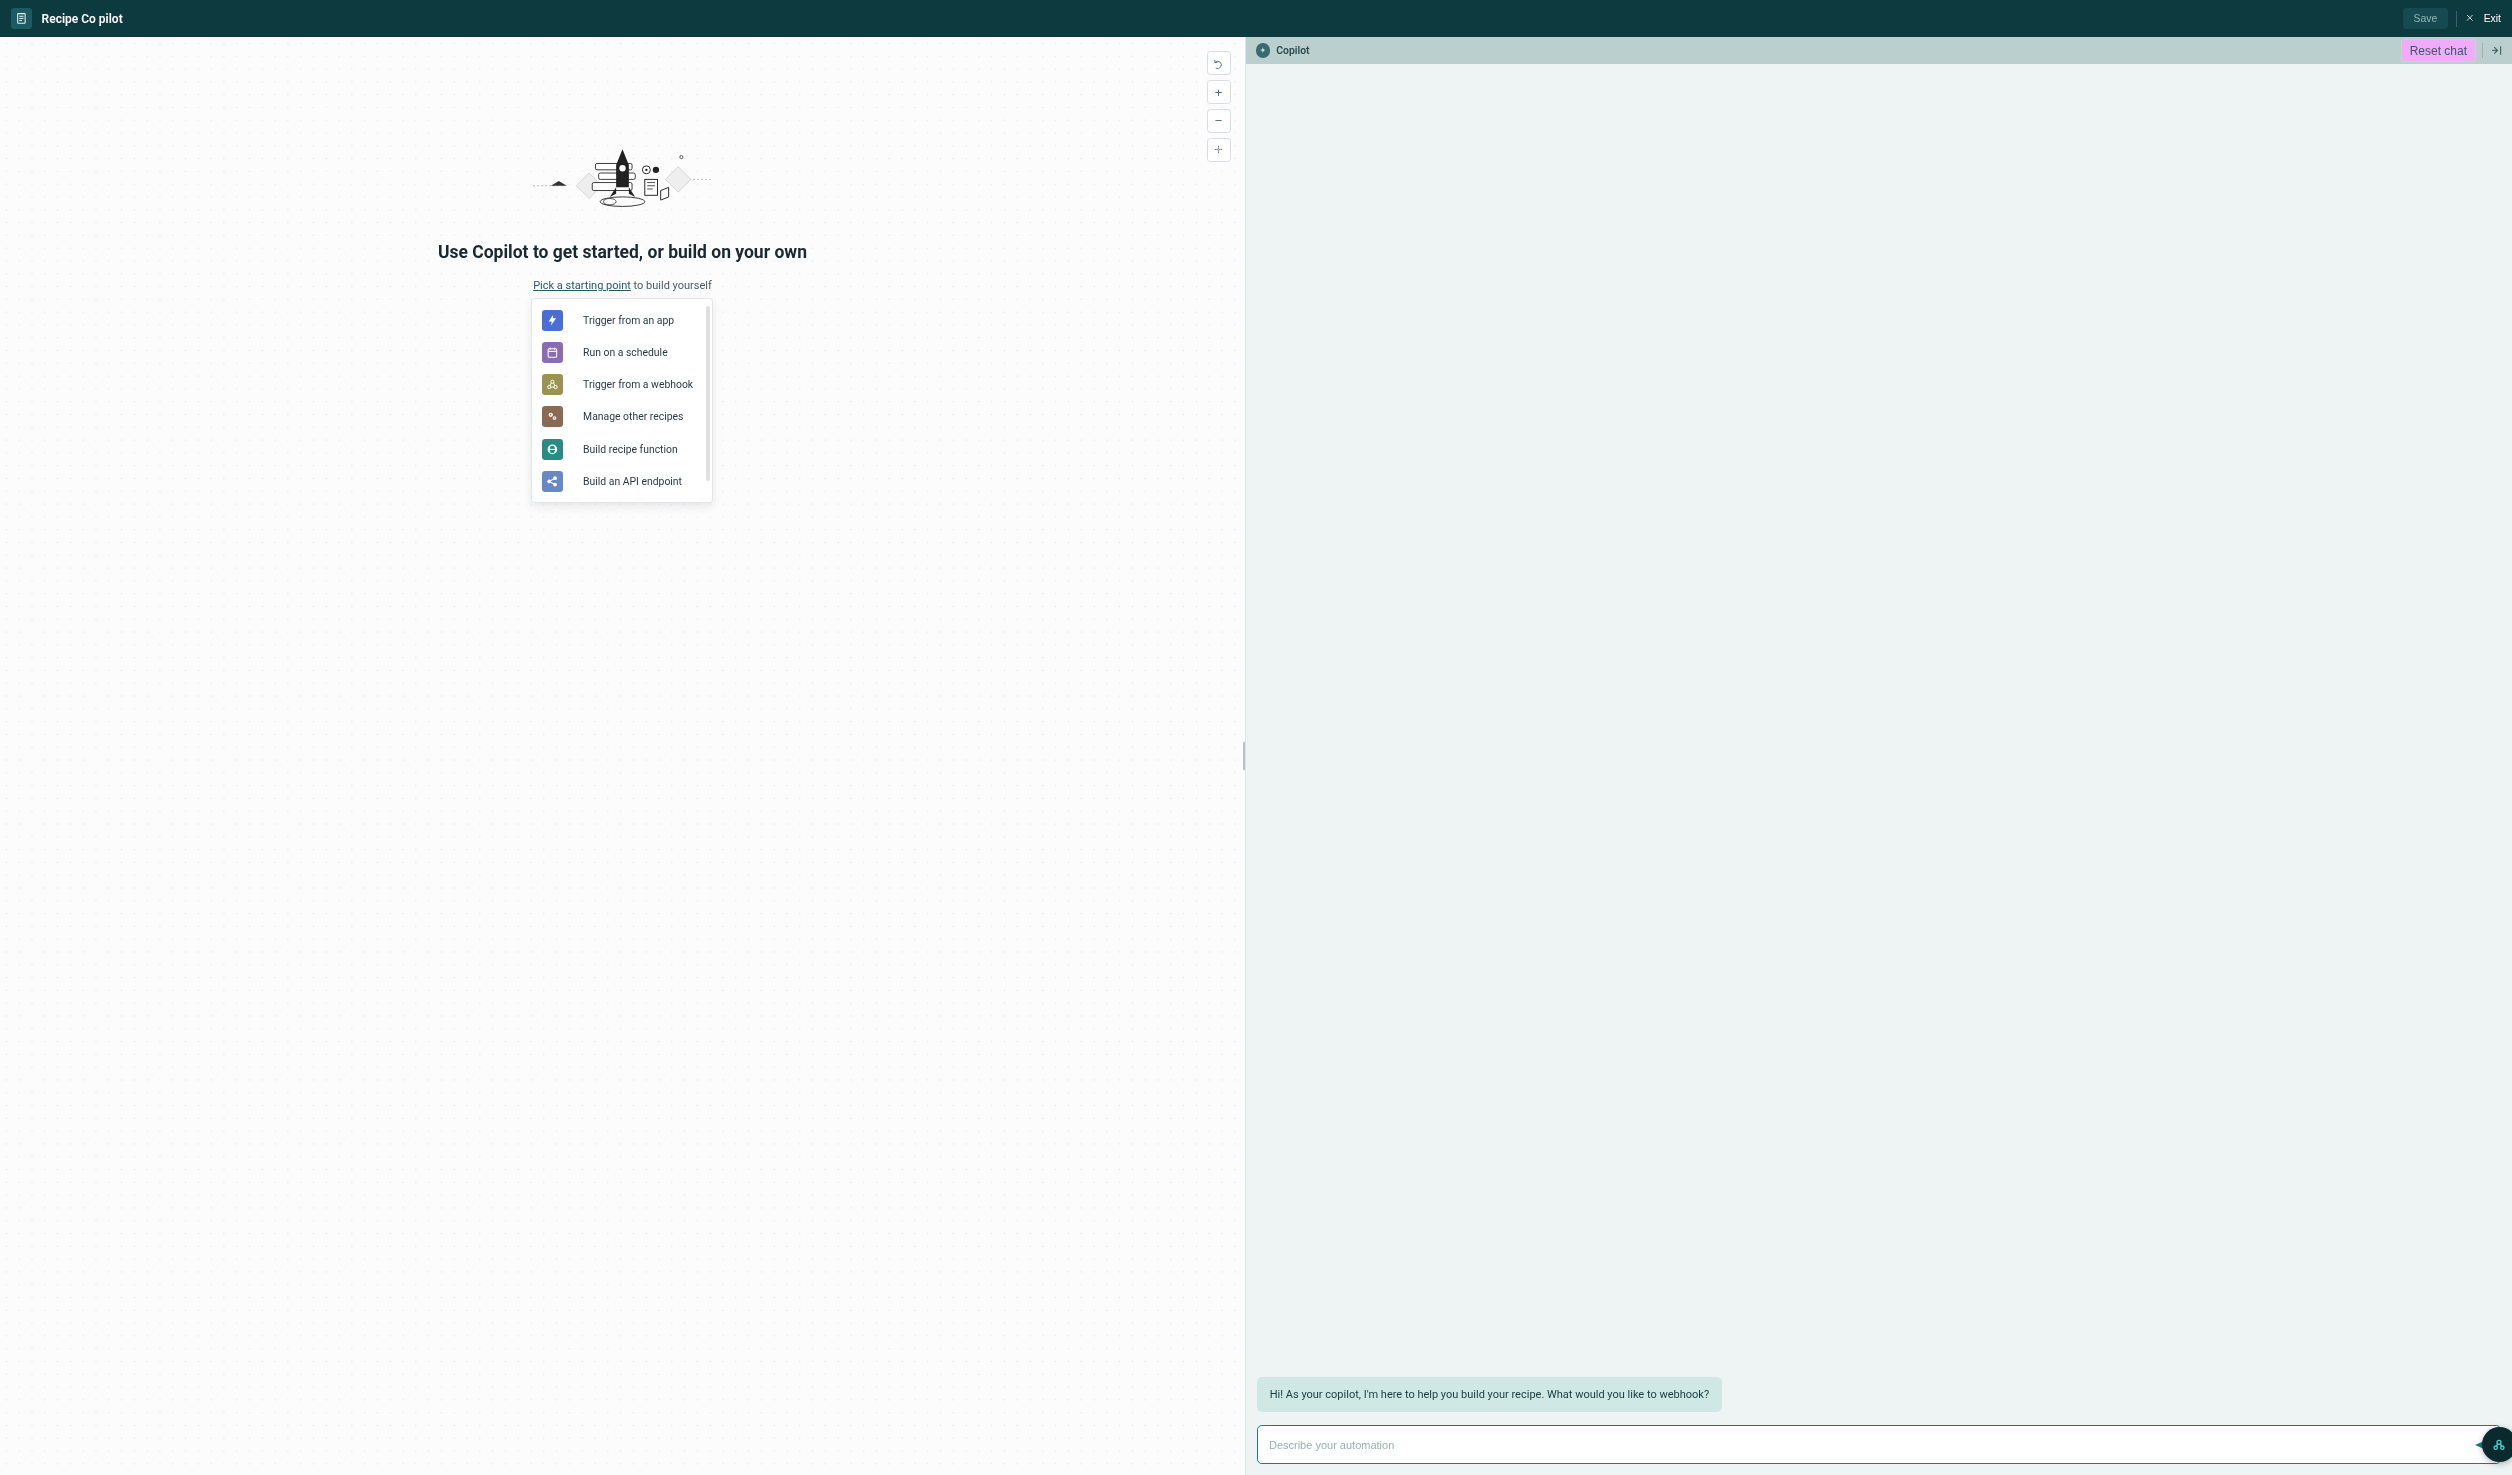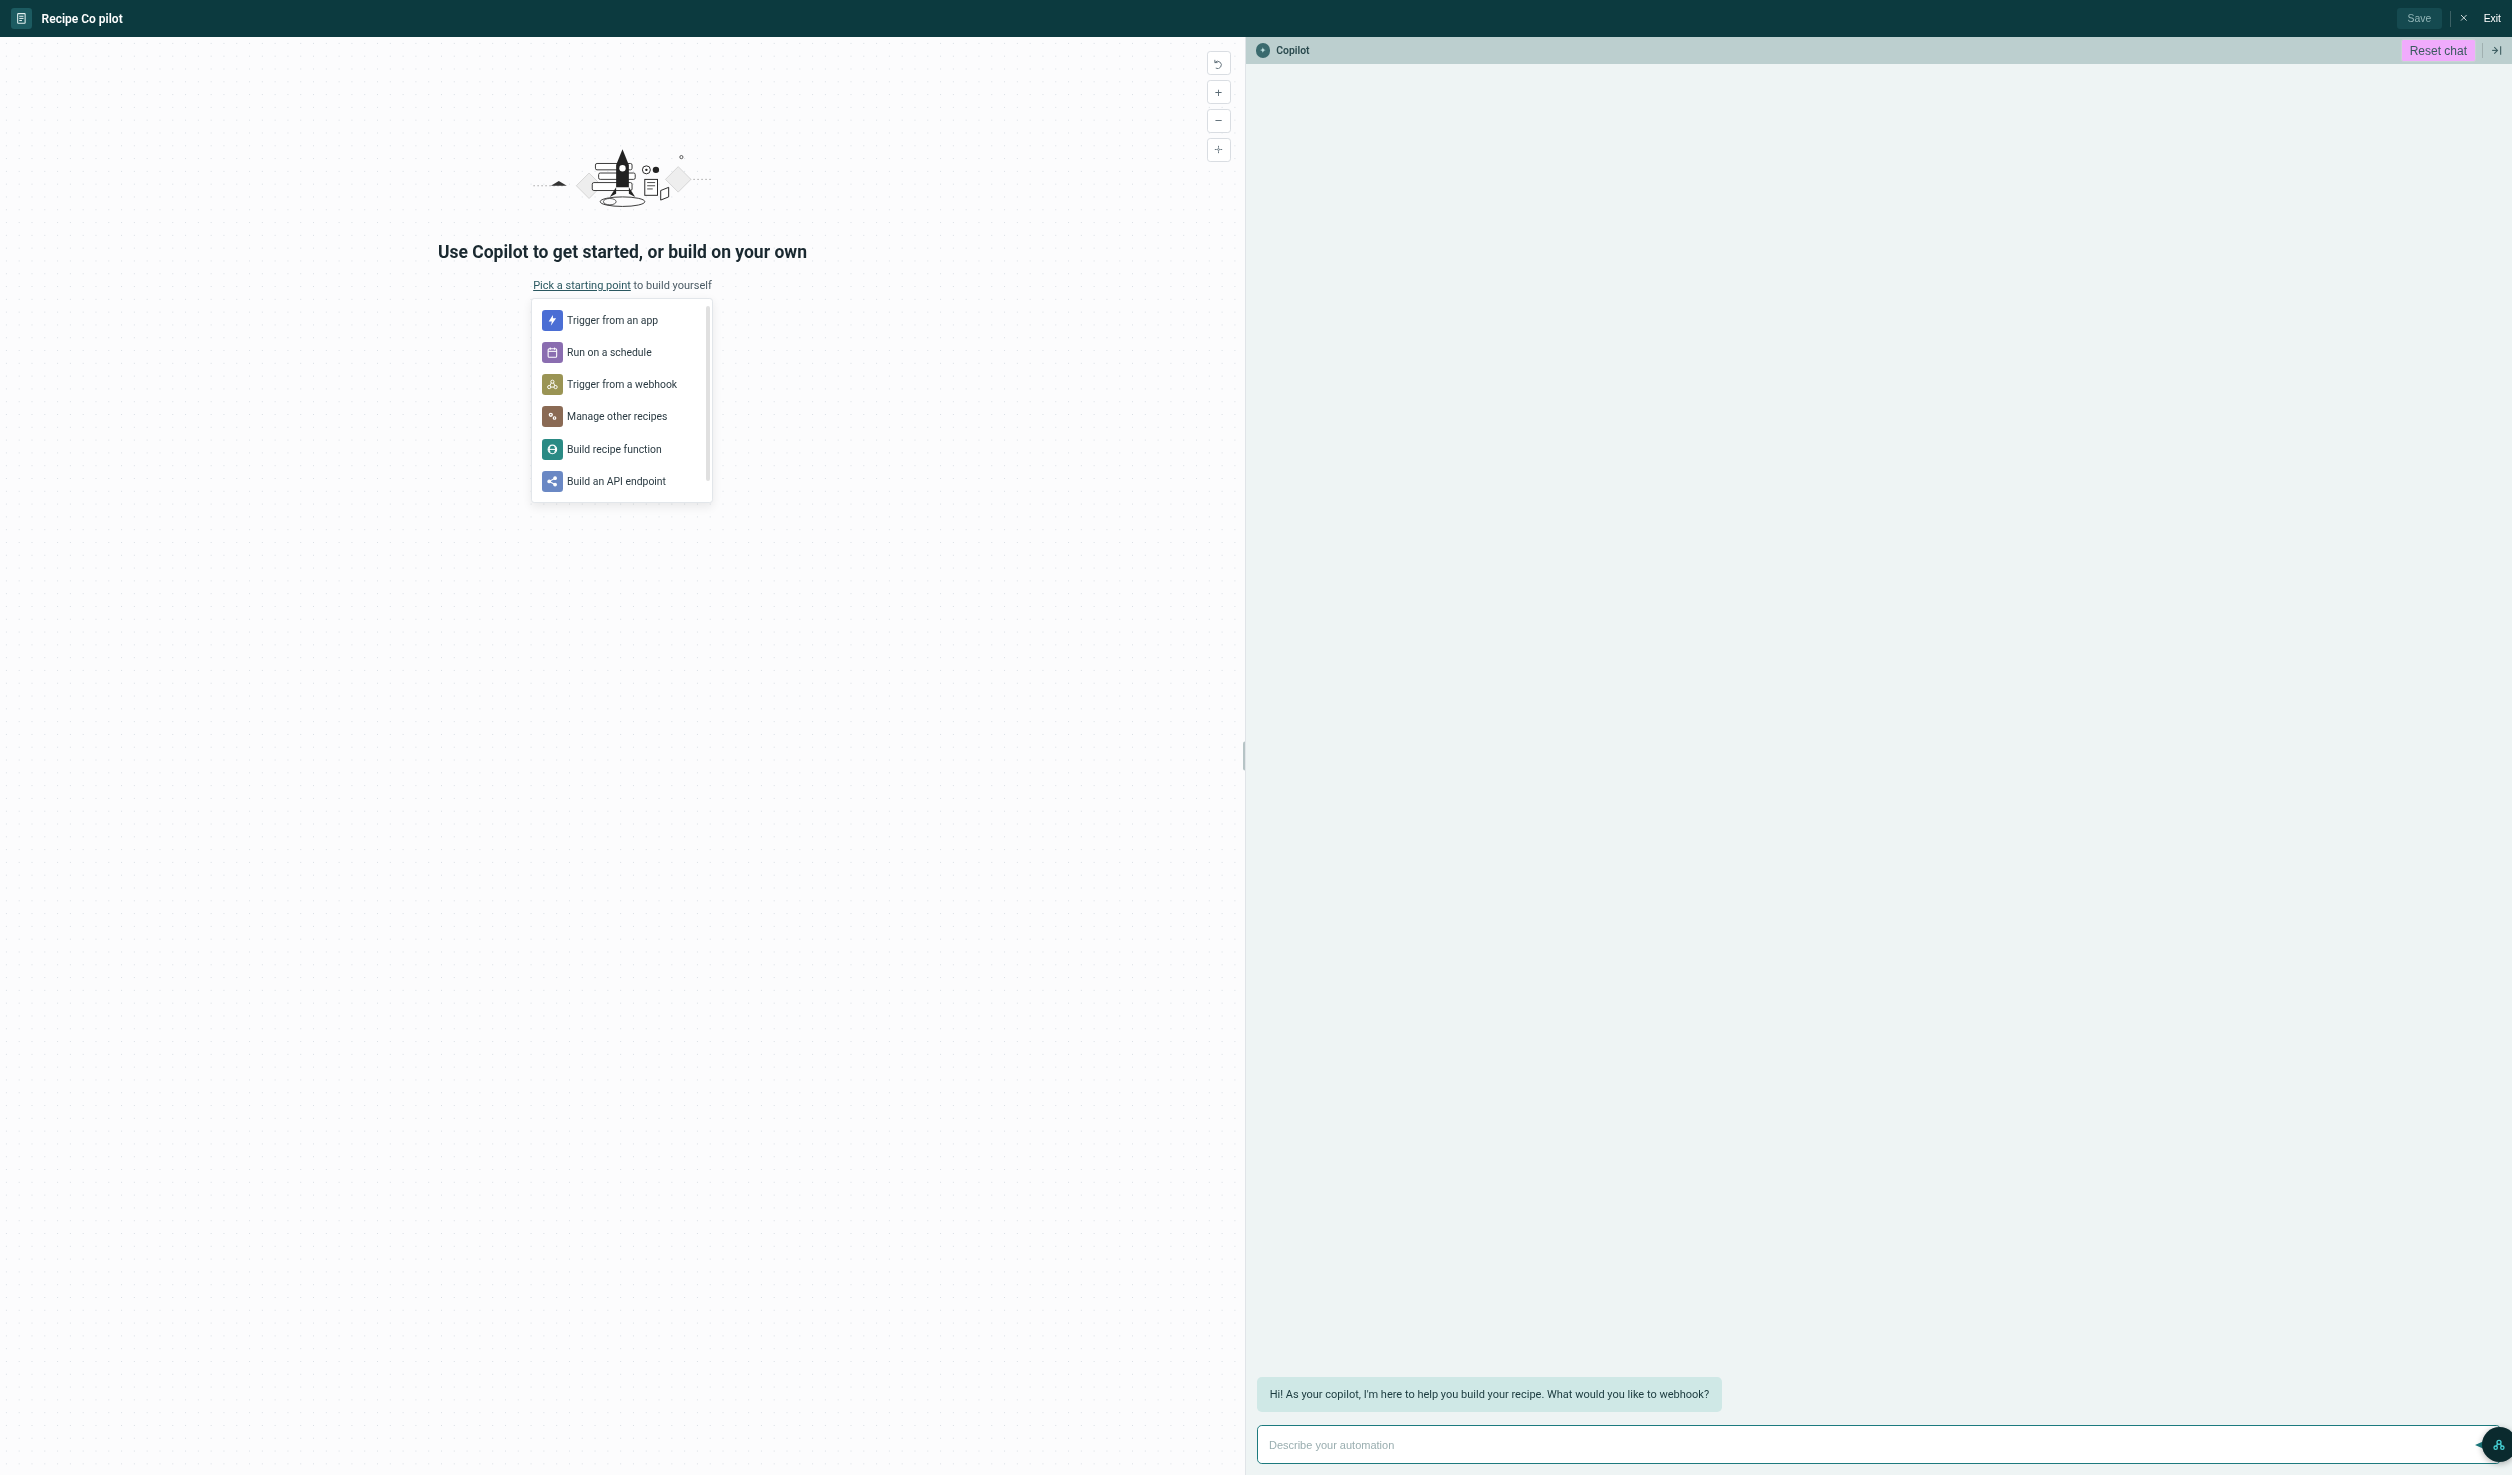--- a/index.html
+++ b/index.html
@@ -34,21 +34,21 @@
     font-size: 10.4px;
     cursor: default;
   }
   .header-divider { width: 0.8px; height: 16px; background: rgba(255,255,255,0.2); }
   .exit-btn {
     background: transparent;
     border: none;
     color: #fff;
     display: flex;
     align-items: center;
-    gap: 15px;
+    gap: 9px;
     font-size: 10.4px;
     cursor: pointer;
   }
 
   
   .main { flex: 1; display: flex; overflow: hidden; }
 
   
   .canvas-panel {
     width: 49.6%;
@@ -105,21 +105,21 @@
     padding: 4.8px 0;
     position: relative;
   }
   .options-scroll {
     max-height: 198px;
     overflow: hidden;
   }
   .option-item {
     display: flex;
     align-items: center;
-    gap: 4px;
+    gap: 20px;
     padding: 5.6px 9.6px;
     cursor: pointer;
     font-size: 10.4px;
     color: #2a3a42;
   }
   .option-icon {
     width: 21px; height: 21px;
     border-radius: 3.2px;
     display: flex; align-items: center; justify-content: center;
     flex-shrink: 0;

